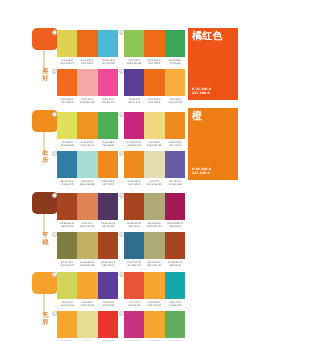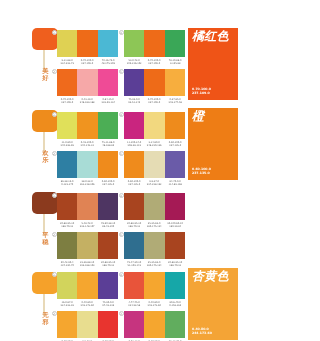--- a/index.html
+++ b/index.html
@@ -44,22 +44,22 @@
     font-size: 2.5px; line-height: 3.3px;
     color: #5a5a5a; text-align: center;
     white-space: pre-line; word-break: break-all;
     transform: scale(0.92); transform-origin: top center;
   }
 
   
   .named { position: absolute; left: 188px; width: 50px; }
   .named .name {
     position: absolute; left: 4px; top: 4px;
-    font-size: 12px; line-height: 8px; font-weight: 700;
-    color: #ffffff; letter-spacing: 0.3px; font-style: italic;
+    font-size: 10px; line-height: 8px; font-weight: 700;
+    color: #ffffff; letter-spacing: 0.3px;
   }
   .named .vals {
     position: absolute; left: 4px; bottom: 5px;
     font-size: 3.1px; line-height: 4.2px; font-weight: 700;
     color: #ffffff; white-space: pre-line;
   }
 </style>
 </head>
 <body>
 
@@ -342,18 +342,13 @@
 <div class="named" style="top: 28px; height: 72px; background: rgb(239, 84, 23);">
       <div class="name">橘红色</div>
       <div class="vals">0-70-100-0
 237-109-0</div>
     </div>
     <div class="named" style="top: 108px; height: 72px; background: rgb(238, 125, 21);">
       <div class="name">橙</div>
       <div class="vals">0-60-100-0
 237-135-0</div>
     </div>
-    <div class="named" style="top: 268px; height: 72px; background: rgb(244, 164, 54);">
-      <div class="name">杏黄色</div>
-      <div class="vals">0-40-80-0
-244-173-60</div>
-    </div>
   </div>
 
 </body></html>

